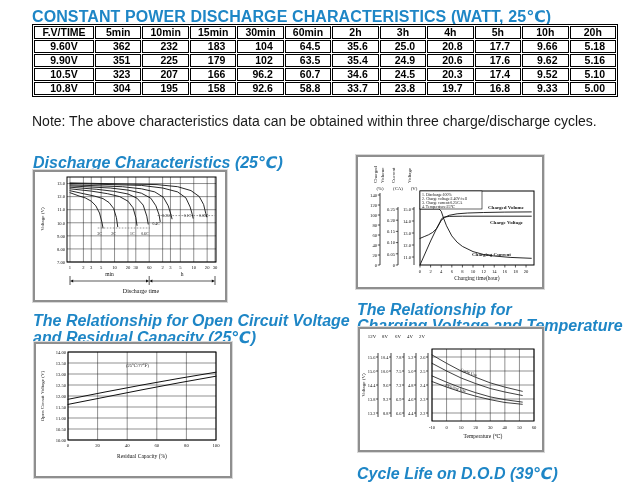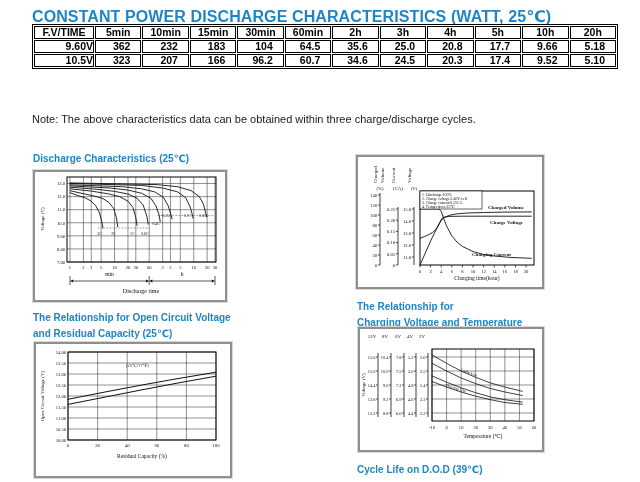--- a/index.html
+++ b/index.html
@@ -2,29 +2,29 @@
 <html><head>
 <meta charset="utf-8">
 <style>
   html,body{margin:0;padding:0;}
   body{width:640px;height:482px;background:#fff;position:relative;overflow:hidden;
        font-family:"Liberation Sans",
 
  "DejaVu Sans",sans-serif;}
   .abs{position:absolute;}
   .main-title{left:32px;top:7px;font-size:16px;font-weight:bold;color:#1e86c6;letter-spacing:0.1px;}
-  .sec-title{font-size:10px;font-weight:bold;color:#1e86c6;}
+  .sec-title{font-size:16px;font-weight:bold;color:#1e86c6;font-style:italic;}
   .power-table{left:32px;top:24px;width:586px;border-collapse:separate;border-spacing:1px;
        border:1px solid #000;table-layout:fixed;}
   .power-table th,.power-table td{border:1px solid #000;height:11px;line-height:11px;
        font-size:10.5px;font-weight:bold;color:#000;padding:0;white-space:nowrap;overflow:hidden;}
   .power-table th{text-align:center;}
   .power-table td{text-align:right;padding-right:10px;}
-  .power-table td.rowhead{text-align:right;padding-right:0;}
-  .note{left:32px;top:113px;font-size:11px;color:#1a1a1a;}
+  .power-table td.rowhead{text-align:center;padding-right:0;}
+  .note{left:32px;top:113px;font-size:14px;color:#1a1a1a;}
   .frame{border:2px solid #8f8f8f;background:#fff;box-shadow:0 0 0 1px #d8d8d8;}
   .f1{left:33px;top:170px;width:190px;height:128px;}
   .f2{left:356px;top:155px;width:184px;height:130px;}
   .f3{left:34px;top:342px;width:194px;height:132px;}
   .f4{left:358px;top:327px;width:182px;height:121px;}
   .t1{left:33px;top:153px;}
   .t3a{left:33px;top:312px;}
   .t3b{left:33px;top:328px;}
   .t4a{left:357px;top:301px;}
   .t4b{left:357px;top:317px;text-align:center;}
@@ -63,32 +63,60 @@
           <td>104</td>
           <td>64.5</td>
           <td>35.6</td>
           <td>25.0</td>
           <td>20.8</td>
           <td>17.7</td>
           <td>9.66</td>
           <td>5.18</td>
         </tr>
         <tr>
+          <td class="rowhead">9.90V</td>
+          <td>351</td>
+          <td>225</td>
+          <td>179</td>
+          <td>102</td>
+          <td>63.5</td>
+          <td>35.4</td>
+          <td>24.9</td>
+          <td>20.6</td>
+          <td>17.6</td>
+          <td>9.62</td>
+          <td>5.16</td>
+        </tr>
+        <tr>
           <td class="rowhead">10.5V</td>
           <td>323</td>
           <td>207</td>
           <td>166</td>
           <td>96.2</td>
           <td>60.7</td>
           <td>34.6</td>
           <td>24.5</td>
           <td>20.3</td>
           <td>17.4</td>
           <td>9.52</td>
           <td>5.10</td>
+        </tr>
+        <tr>
+          <td class="rowhead">10.8V</td>
+          <td>304</td>
+          <td>195</td>
+          <td>158</td>
+          <td>92.6</td>
+          <td>58.8</td>
+          <td>33.7</td>
+          <td>23.8</td>
+          <td>19.7</td>
+          <td>16.8</td>
+          <td>9.33</td>
+          <td>5.00</td>
         </tr>
       </tbody>
   </table>
 
   <div class="abs note">Note: The above characteristics data can be obtained within three charge/discharge cycles.</div>
 
   <div class="abs sec-title t1">Discharge Characteristics (25℃)</div>
   <div class="abs frame f1">
     <svg id="svg1" width="186" height="124">
         <line x1="32" y1="11.538600000000002" x2="181" y2="11.538600000000002" stroke="#222" stroke-width="0.5"></line>

